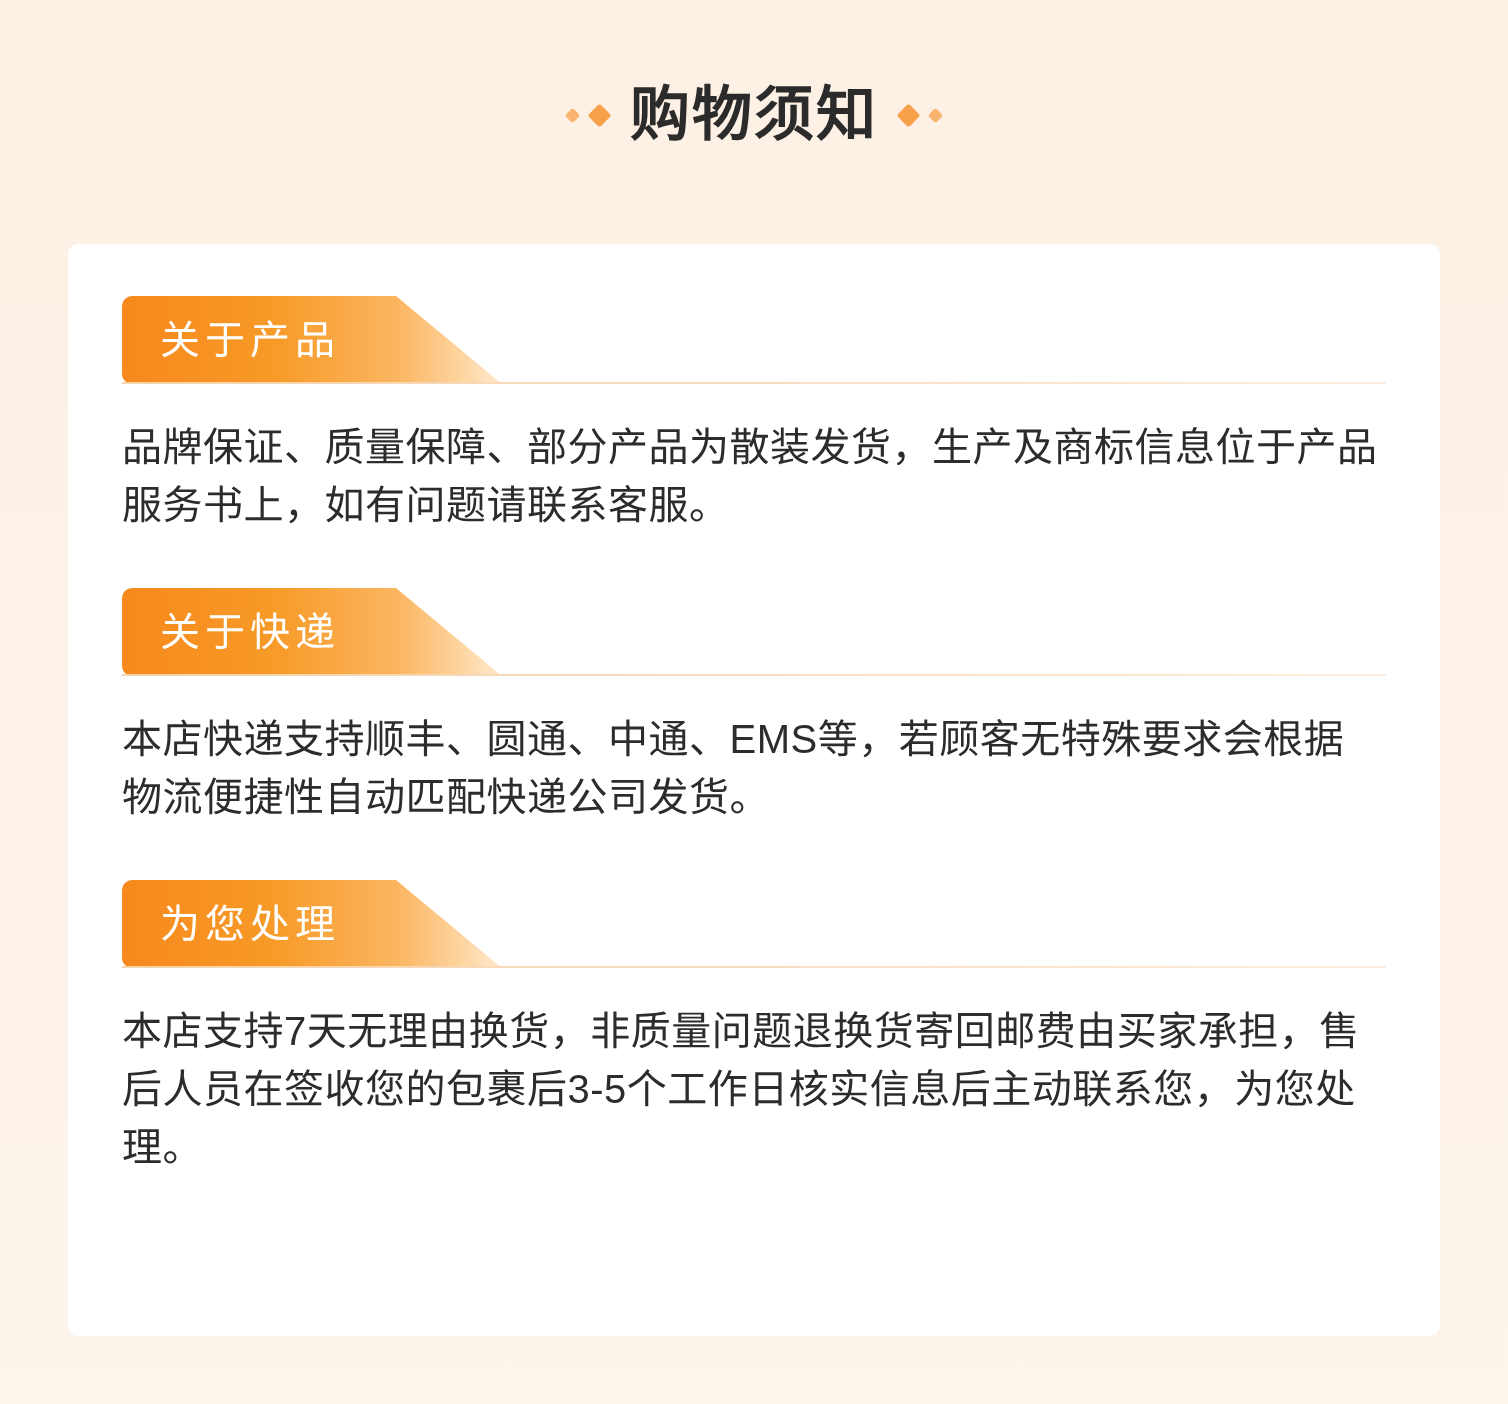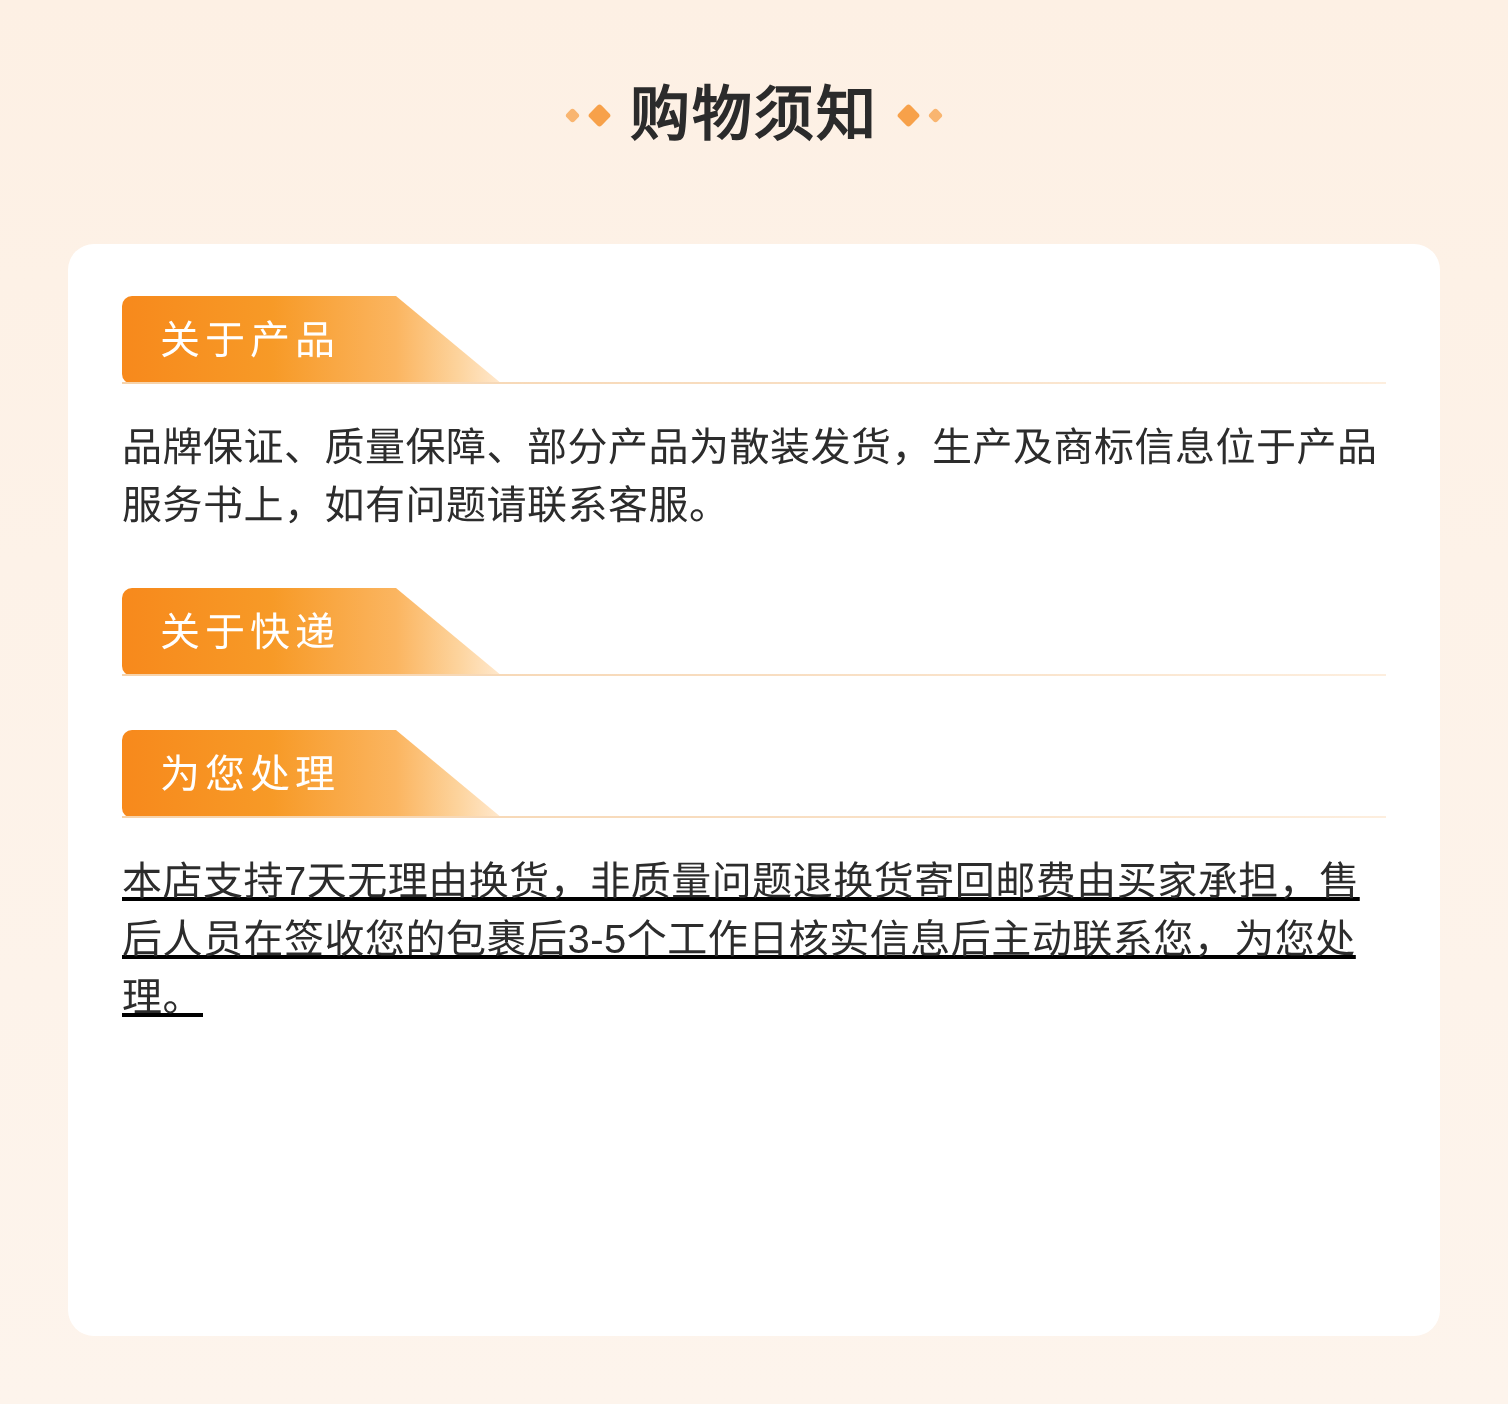--- a/index.html
+++ b/index.html
@@ -56,31 +56,30 @@
   }
 
   
   .card {
     position: absolute;
     left: 68px;
     top: 244px;
     width: 1372px;
     height: 1092px;
     background: #ffffff;
-    border-radius: 26px;
+    border-radius: 10px;
     box-sizing: border-box;
     padding: 52px 54px 0 54px;
   }
 
   .section {
     position: relative;
   }
   .section + .section {
     margin-top: 54px;
-    text-decoration: underline;
   }
 
   
   .ribbon-row {
     position: relative;
     height: 88px;
   }
   .ribbon {
     position: relative;
     display: inline-block;
@@ -159,20 +158,21 @@
       <p class="body-text">品牌保证、质量保障、部分产品为散装发货，生产及商标信息位于产品服务书上，如有问题请联系客服。</p>
     </div>
 
     <div class="section">
       <div class="ribbon-row">
         <div class="ribbon">
           <span>关于快递</span>
         </div>
         <div class="rule"></div>
       </div>
+      <p class="body-text">本店快递支持顺丰、圆通、中通、EMS等，若顾客无特殊要求会根据物流便捷性自动匹配快递公司发货。</p>
     </div>
 
     <div class="section">
       <div class="ribbon-row">
         <div class="ribbon">
           <span>为您处理</span>
         </div>
         <div class="rule"></div>
       </div>
       <p class="body-text">本店支持7天无理由换货，非质量问题退换货寄回邮费由买家承担，售后人员在签收您的包裹后3-5个工作日核实信息后主动联系您，为您处理。</p>

